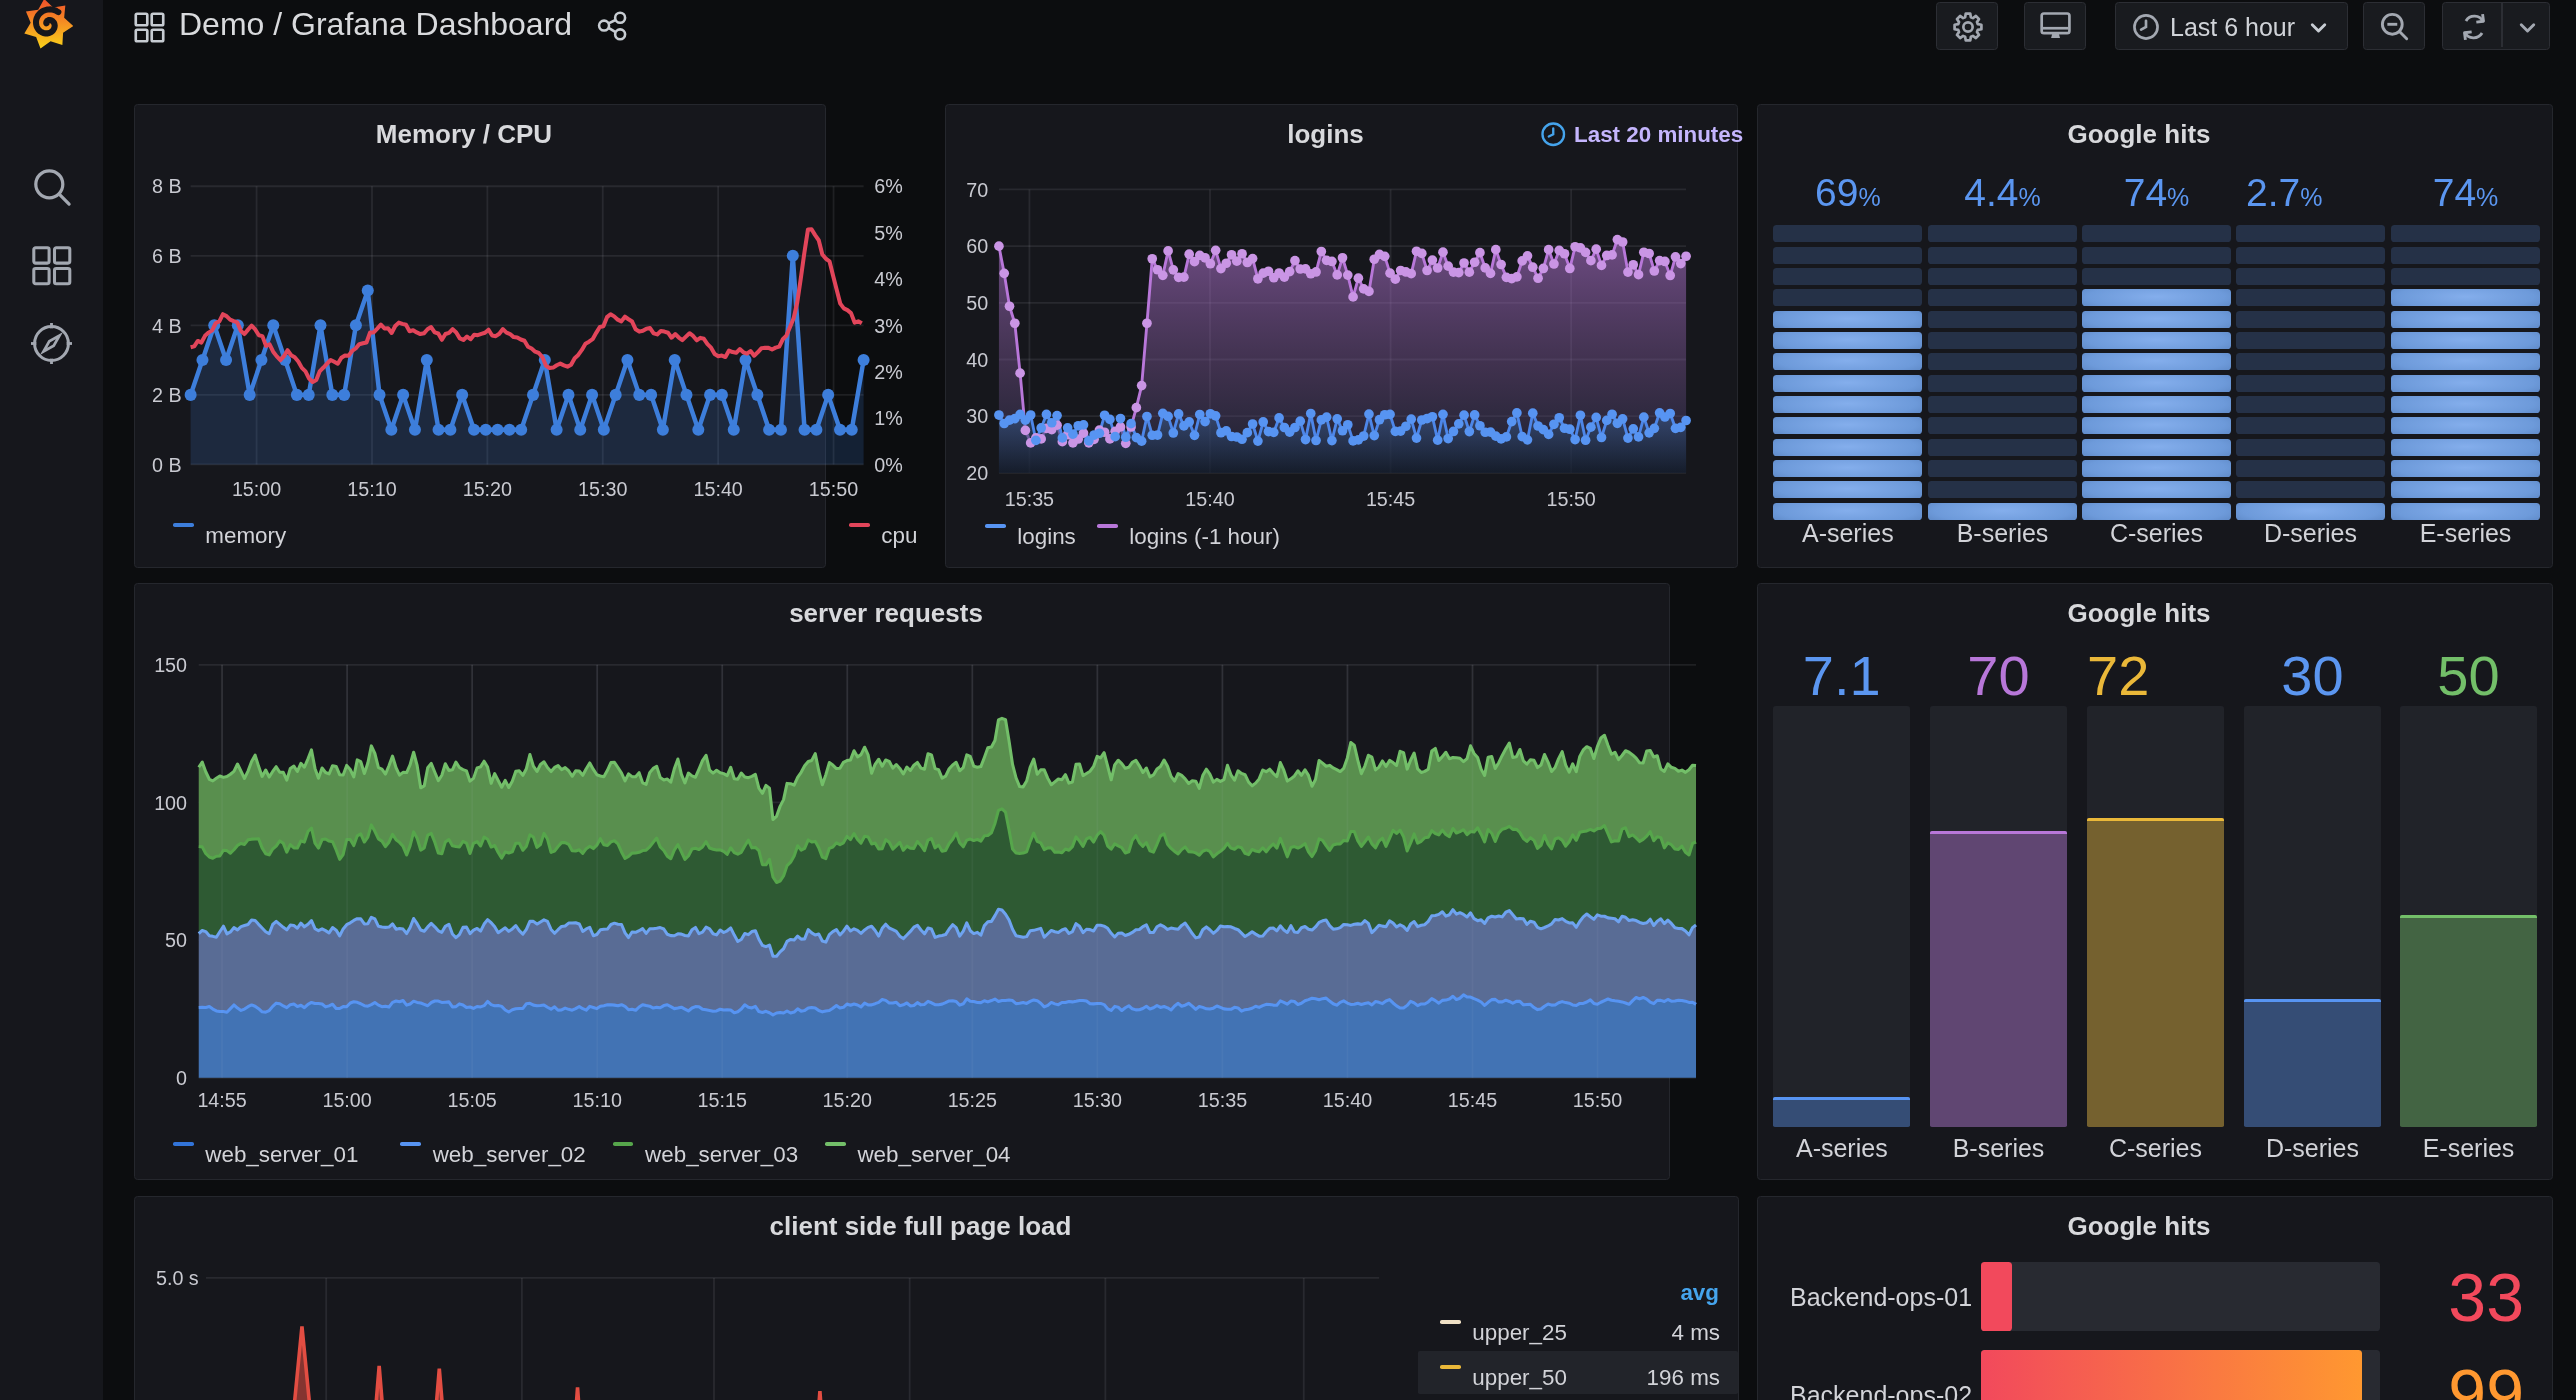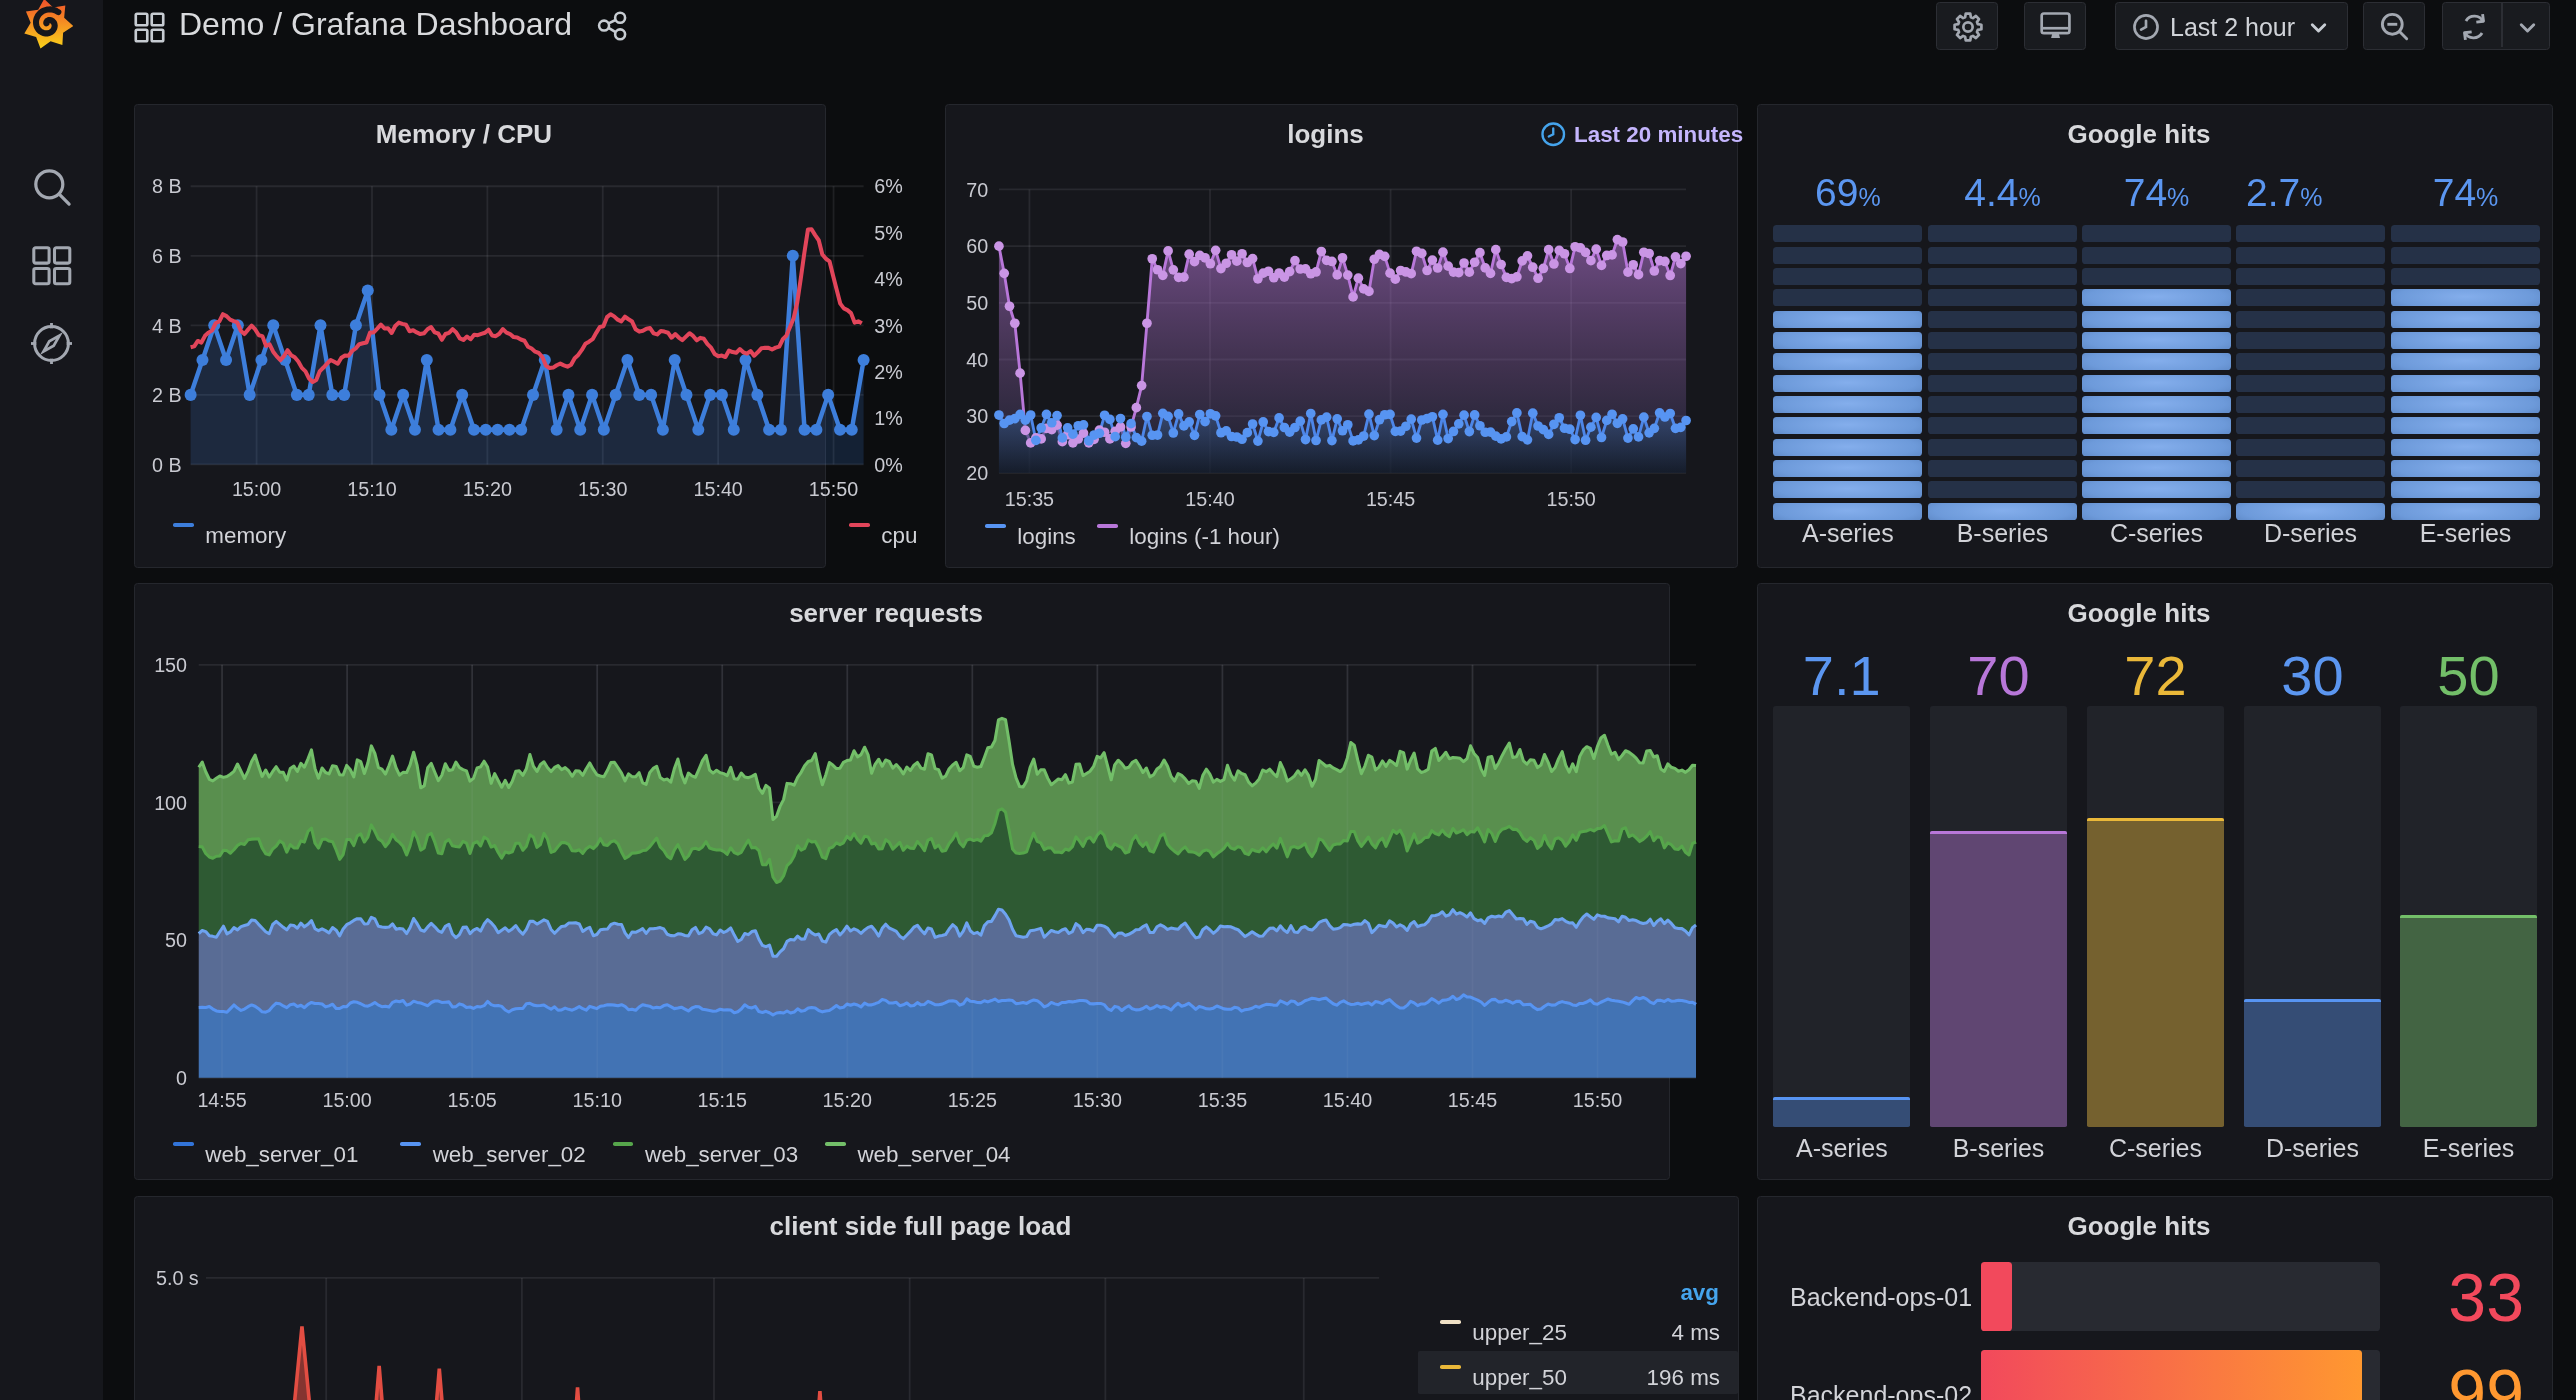--- a/index.html
+++ b/index.html
@@ -67,21 +67,21 @@
 <rect x="3" y="5" width="31" height="22" rx="2.5" fill="none" stroke="#a3a8b1" stroke-width="3"></rect>
 <line x1="4" y1="21.5" x2="33" y2="21.5" stroke="#a3a8b1" stroke-width="3"></line>
 <path d="M15 27 L13.5 32.5 L23.5 32.5 L22 27 Z" fill="#a3a8b1"></path>
 </svg>
   </div>
 <div class="abs" style="left:2115px;top:1.8px;width:233px;height:48px;background:#191b1f;border:1.8px solid #2c2e34;border-radius:3.6px">
     <svg width="32" height="32" viewBox="0 0 36 36" style="left:14.4px;top:8px">
 <circle cx="18" cy="18" r="13" fill="none" stroke="#a3a8b1" stroke-width="3"></circle>
 <path d="M18 11 L18 18 L12.5 21" fill="none" stroke="#a3a8b1" stroke-width="3" stroke-linecap="round"></path>
 </svg>
-    <div class="abs" style="left:54px;top:10px;font-size:25px;font-weight:500;color:#d0d3d8">Last 2 hour</div>
+    <div class="abs" style="left:54px;top:10px;font-size:25px;font-weight:500;color:#d0d3d8">Last 6 hour</div>
     <svg width="25" height="25" viewBox="0 0 28 28" style="left:190px;top:12.6px">
 <path d="M7 11 L14 18 L21 11" fill="none" stroke="#c7ccd2" stroke-width="3.2" stroke-linecap="round" stroke-linejoin="round"></path>
 </svg>
   </div>
 <div class="abs" style="left:2363px;top:1.8px;width:62px;height:48px;background:#191b1f;border:1.8px solid #2c2e34;border-radius:3.6px">
     <svg width="36" height="36" viewBox="0 0 40 40" style="left:12.6px;top:6.3px">
 <circle cx="17" cy="17" r="11" fill="none" stroke="#a3a8b1" stroke-width="3.2"></circle>
 <line x1="11.5" y1="17" x2="22.5" y2="17" stroke="#a3a8b1" stroke-width="3.2"></line>
 <line x1="25" y1="25" x2="33" y2="33" stroke="#a3a8b1" stroke-width="3.2" stroke-linecap="round"></line>
 </svg>
@@ -657,21 +657,21 @@
 <div class="panel" style="left:1757px;top:583px;width:796px;height:597px">
     <div class="ptitle" style="top:14.4px">Google hits</div>
     <div class="abs" style="left:15.3px;top:59px;width:137px;text-align:center;color:#5b96f0;font-size:56px;font-weight:500">7.1</div>
     <div class="abs" style="left:15.3px;top:122px;width:137px;height:421px;background:#212329;border-radius:2.7px"></div>
     <div class="abs" style="left:15.3px;top:513px;width:137px;height:30px;background:rgba(87,148,242,0.38);border-top:3.6px solid #5794F2;border-radius:1.8px"></div>
     <div class="abs" style="left:6.3px;top:550px;width:155px;text-align:center;color:#d2d3d8;font-size:25px">A-series</div>
     <div class="abs" style="left:172px;top:59px;width:137px;text-align:center;color:#B877D9;font-size:56px;font-weight:500">70</div>
     <div class="abs" style="left:172px;top:122px;width:137px;height:421px;background:#212329;border-radius:2.7px"></div>
     <div class="abs" style="left:172px;top:247px;width:137px;height:296px;background:rgba(184,119,217,0.42);border-top:3.6px solid #B877D9;border-radius:1.8px"></div>
     <div class="abs" style="left:163px;top:550px;width:155px;text-align:center;color:#d2d3d8;font-size:25px">B-series</div>
-    <div class="abs" style="left:329px;top:59px;width:137px;text-align:center;color:#EAB839;font-size:56px;font-weight:500">72</div>
+    <div class="abs" style="left:329px;top:59px;width:137px;text-align:left;color:#EAB839;font-size:56px;font-weight:500">72</div>
     <div class="abs" style="left:329px;top:122px;width:137px;height:421px;background:#212329;border-radius:2.7px"></div>
     <div class="abs" style="left:329px;top:234px;width:137px;height:309px;background:rgba(234,184,57,0.42);border-top:3.6px solid #EAB839;border-radius:1.8px"></div>
     <div class="abs" style="left:320px;top:550px;width:155px;text-align:center;color:#d2d3d8;font-size:25px">C-series</div>
     <div class="abs" style="left:486px;top:59px;width:137px;text-align:center;color:#5b96f0;font-size:56px;font-weight:500">30</div>
     <div class="abs" style="left:486px;top:122px;width:137px;height:421px;background:#212329;border-radius:2.7px"></div>
     <div class="abs" style="left:486px;top:415px;width:137px;height:128px;background:rgba(87,148,242,0.38);border-top:3.6px solid #5794F2;border-radius:1.8px"></div>
     <div class="abs" style="left:477px;top:550px;width:155px;text-align:center;color:#d2d3d8;font-size:25px">D-series</div>
     <div class="abs" style="left:642px;top:59px;width:137px;text-align:center;color:#73BF69;font-size:56px;font-weight:500">50</div>
     <div class="abs" style="left:642px;top:122px;width:137px;height:421px;background:#212329;border-radius:2.7px"></div>
     <div class="abs" style="left:642px;top:331px;width:137px;height:212px;background:rgba(115,191,105,0.42);border-top:3.6px solid #73BF69;border-radius:1.8px"></div>

